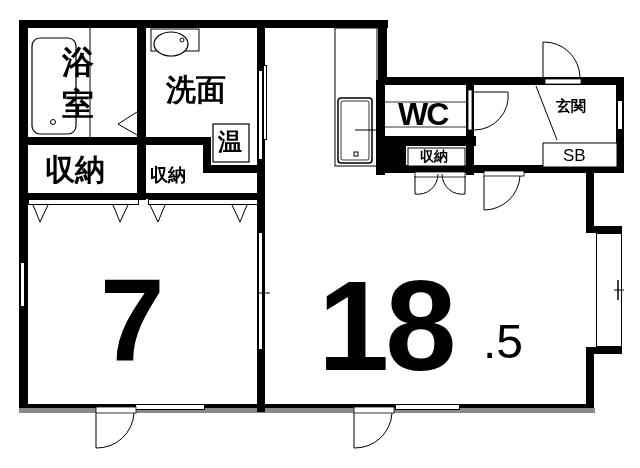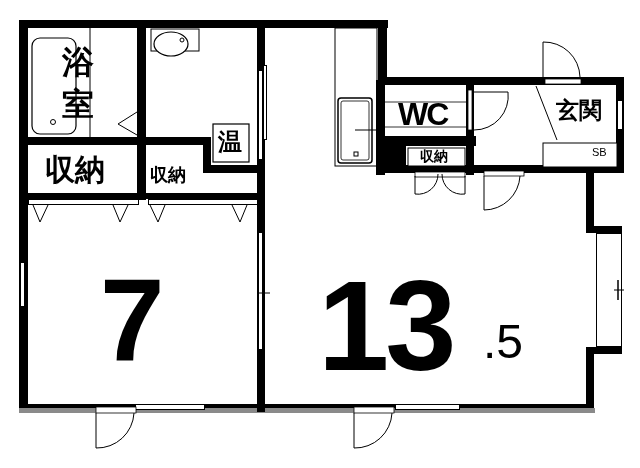--- a/index.html
+++ b/index.html
@@ -108,24 +108,25 @@
     <rect x="354" y="407" width="40" height="6" fill="#fff" stroke="#000" stroke-width="0.8"></rect>
     <path d="M354,413 L354,448 A37,37 0 0 0 392,413" fill="none" stroke="#000" stroke-width="1"></path>
 
     <line x1="259" y1="293" x2="270" y2="293" stroke="#000" stroke-width="1"></line>
     <line x1="614" y1="290" x2="624" y2="290" stroke="#000" stroke-width="1"></line>
     <line x1="618" y1="280" x2="618" y2="300" stroke="#000" stroke-width="1.5"></line>
   </svg>
 
   <div class="lbl jp" style="left:62px;top:46px;font-size:32px;">浴</div>
   <div class="lbl jp" style="left:62px;top:88px;font-size:32px;">室</div>
+  <div class="lbl jp" style="left:166px;top:75px;font-size:30px;">洗面</div>
   <div class="lbl jp" style="left:218px;top:130px;font-size:24px;">温</div>
   <div class="lbl jp" style="left:45px;top:155px;font-size:30px;">収納</div>
   <div class="lbl jp" style="left:150px;top:166px;font-size:18px;">収納</div>
   <div class="lbl" style="left:398px;top:98px;font-size:32px;font-family:'Liberation Sans',sans-serif;letter-spacing:-2px;">WC</div>
   <div class="lbl jp" style="left:420px;top:149px;font-size:14px;">収納</div>
-  <div class="lbl jp" style="left:556px;top:99px;font-size:23px;">玄関</div>
-  <div class="lbl" style="left:563px;top:147px;font-size:11px;font-weight:normal;font-family:'Liberation Sans',sans-serif;margin-left:29px;">SB</div>
-  <div class="lbl" style="left:318px;top:262px;font-size:128px;font-family:'Liberation Sans',sans-serif;letter-spacing:-4px;">13</div>
+  <div class="lbl jp" style="left:556px;top:99px;font-size:15px;">玄関</div>
+  <div class="lbl" style="left:563px;top:147px;font-size:17px;font-weight:normal;font-family:'Liberation Sans',sans-serif;">SB</div>
+  <div class="lbl" style="left:318px;top:262px;font-size:128px;font-family:'Liberation Sans',sans-serif;letter-spacing:-4px;">18</div>
   <div class="lbl" style="left:483px;top:318px;font-size:48px;font-weight:normal;font-family:'Liberation Sans',sans-serif;">.5</div>
   <div class="lbl" style="left:100px;top:262px;font-size:116px;font-family:'Liberation Sans',sans-serif;">7</div>
 
 </div>
 
 </body></html>

